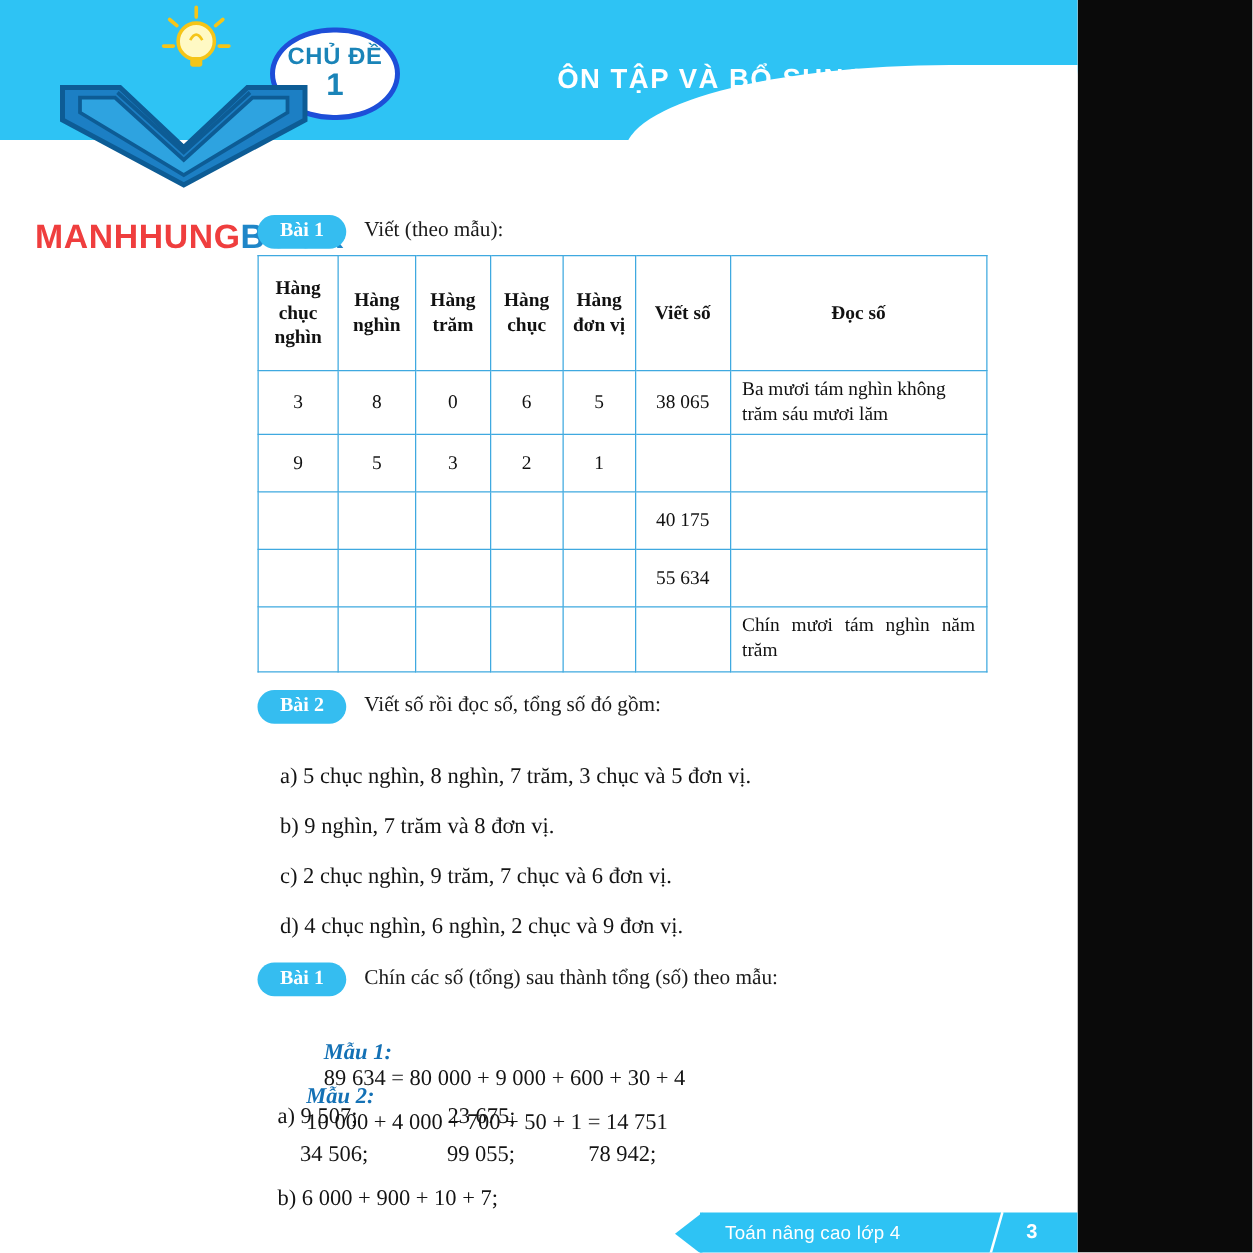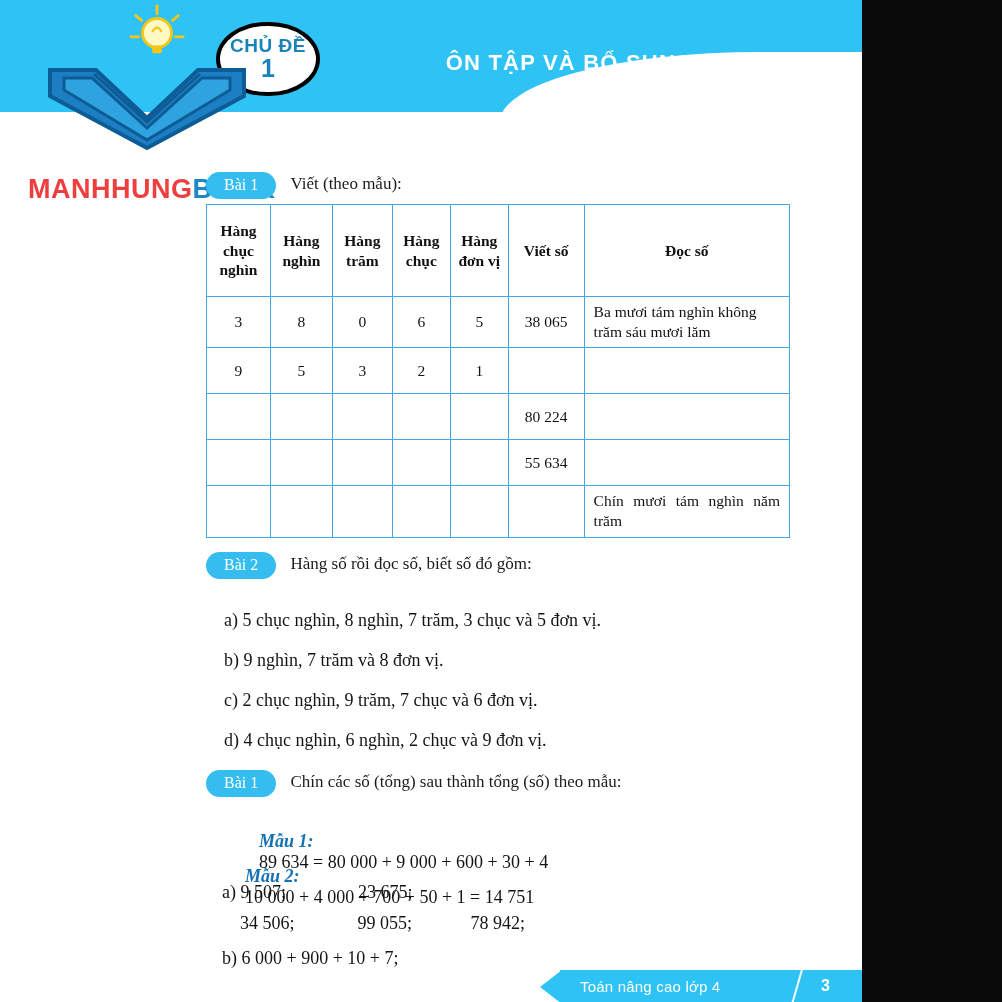--- a/index.html
+++ b/index.html
@@ -40,21 +40,21 @@
   #banner-curve {
     position: absolute; left: 500px; top: 52px; width: 420px; height: 120px;
     background: #ffffff;
     border-top-left-radius: 260px 70px;
   }
 
   #chapter-badge {
     position: absolute; left: 216px; top: 22px;
     width: 104px; height: 74px;
     background: #ffffff;
-    border: 4px solid #000000;
+    border: 4px solid #1d4ed8;
     border-radius: 52px / 38px;
     display: flex; flex-direction: column;
     align-items: center; justify-content: center;
     color: #1b8ec4;
   }
   #chapter-badge .cd-label {
     font-family: "Liberation Sans", sans-serif;
     font-weight: 700; font-size: 19px; letter-spacing: .5px;
     color: #1a84b8;
     line-height: 1;
@@ -86,21 +86,21 @@
   }
   #brand .b1 { color: #ef3e3e; }
   #brand .b2 { color: #1f86c8; }
 
   
   .pill {
     display: inline-block;
     background: #35bdf0;
     color: #ffffff;
     font-family: "Liberation Serif", serif;
-    font-weight: 400;
+    font-weight: 700;
     font-size: 16px;
     padding: 4px 18px 5px 18px;
     border-radius: 14px;
     vertical-align: middle;
     line-height: 1.1;
   }
 
   .row-line { position: absolute; font-size: 17px; color: #1a1a1a; }
   .prompt { margin-left: 10px; }
 
@@ -255,21 +255,21 @@
           <td>1</td>
           <td></td>
           <td class="read-col"></td>
         </tr>
         <tr>
           <td></td>
           <td></td>
           <td></td>
           <td></td>
           <td></td>
-          <td>80 224</td>
+          <td>40 175</td>
           <td class="read-col"></td>
         </tr>
         <tr>
           <td></td>
           <td></td>
           <td></td>
           <td></td>
           <td></td>
           <td>55 634</td>
           <td class="read-col"></td>
@@ -281,21 +281,21 @@
           <td></td>
           <td></td>
           <td></td>
           <td class="read-col justify">Chín mươi tám nghìn năm trăm</td>
         </tr>
       </tbody>
     </table>
 
     <div class="row-line" style="left:206px; top:552px;">
       <span class="pill">Bài 2</span>
-      <span class="prompt">Hàng số rồi đọc số, biết số đó gồm:</span>
+      <span class="prompt">Viết số rồi đọc số, tổng số đó gồm:</span>
     </div>
 
     <div class="txt" style="left:224px; top:610px;">a) 5 chục nghìn, 8 nghìn, 7 trăm, 3 chục và 5 đơn vị.</div>
     <div class="txt" style="left:224px; top:650px;">b) 9 nghìn, 7 trăm và 8 đơn vị.</div>
     <div class="txt" style="left:224px; top:690px;">c) 2 chục nghìn, 9 trăm, 7 chục và 6 đơn vị.</div>
     <div class="txt" style="left:224px; top:730px;">d) 4 chục nghìn, 6 nghìn, 2 chục và 9 đơn vị.</div>
 
     <div class="row-line" style="left:206px; top:770px;">
       <span class="pill">Bài 1</span>
       <span class="prompt">Chín các số (tổng) sau thành tổng (số) theo mẫu:</span>

